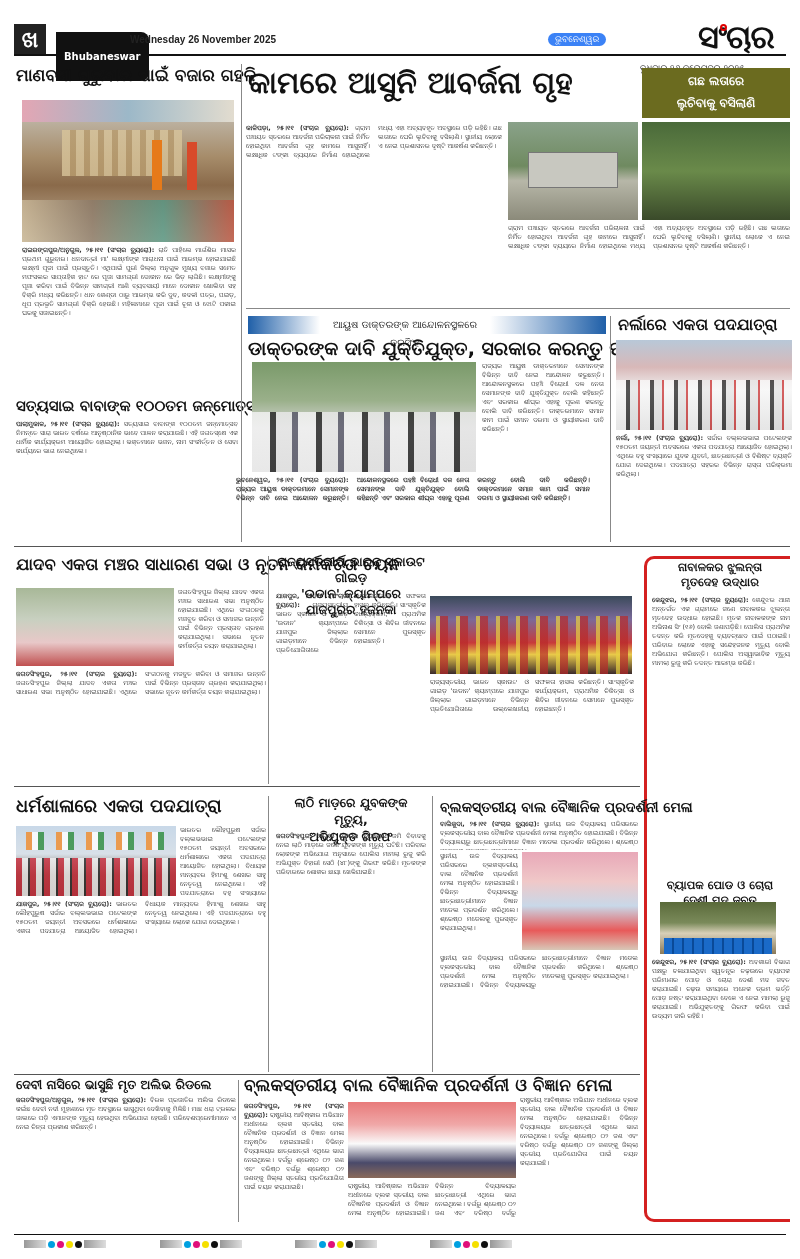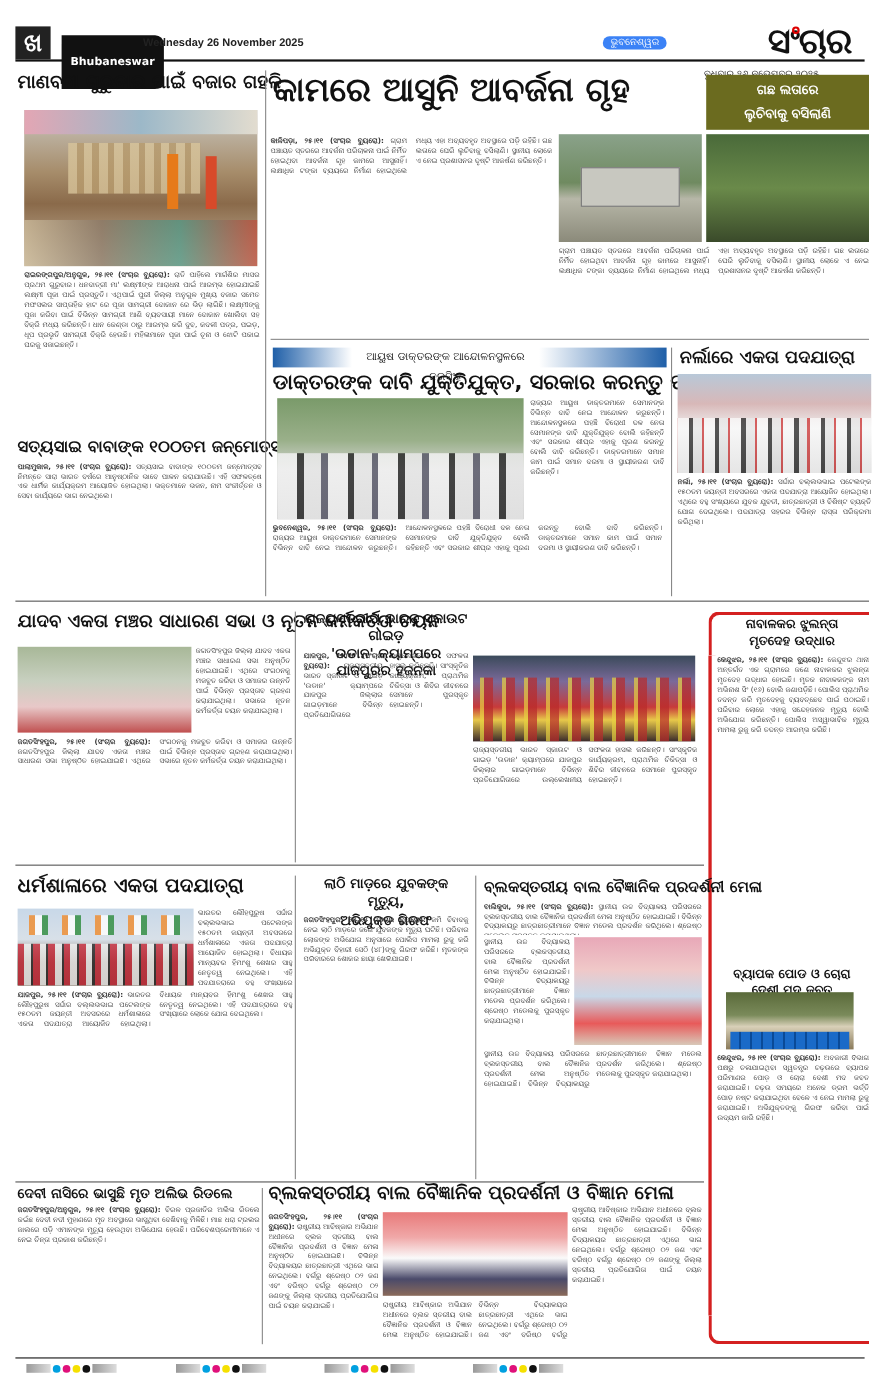--- a/index.html
+++ b/index.html
@@ -56,21 +56,21 @@
   <div style="position:absolute;left:0;top:100px;width:100%;height:42px;background:linear-gradient(90deg,#d2c2a2,#8a7a6a,#4a9a8a,#c24a3a);opacity:.7;"></div>
 </div>
 <div class="abs body-text" style="left:22px;top:246px;width:214px;height:138px;">
   <b>ରାଇରଙ୍ଗପୁର/ଅନୁଗୁଳ, ୨୫।୧୧ (ସଂଚାର ବ୍ୟୁରୋ):</b>
   <span>ରାତି ପାହିଲେ ମାର୍ଗଶିର ମାସର ପ୍ରଥମ ଗୁରୁବାର। ଧନଦାତ୍ରୀ ମା' ଲକ୍ଷ୍ମୀଙ୍କ ଆରାଧନା ପାଇଁ ଆରମ୍ଭ ହୋଇଯାଇଛି ଲକ୍ଷ୍ମୀ ପୂଜା ପାଇଁ ପ୍ରସ୍ତୁତି। ଏଥିପାଇଁ ପୁରୀ ଜିଲ୍ଲା ଅନୁଗୁଳ ମୁଖ୍ୟ ବଜାର ସମେତ ମଫସଲର ସାପ୍ତାହିକ ହାଟ ରେ ପୂଜା ସାମଗ୍ରୀ ଦୋକାନ ରେ ଭିଡ଼ ଲାଗିଛି। ଲକ୍ଷ୍ମୀଙ୍କୁ ପୂଜା କରିବା ପାଇଁ ବିଭିନ୍ନ ସାମଗ୍ରୀ ଆଣି ବ୍ୟବସାୟୀ ମାନେ ଦୋକାନ ଖୋଲିବା ସହ ବିକ୍ରି ମଧ୍ୟ କରିଛନ୍ତି। ଧାନ କେଣ୍ଡା ଠାରୁ ଆରମ୍ଭ କରି ଦୁବ, କଦଳୀ ପତ୍ର, ପଇଡ଼, ଧୂପ ପ୍ରଭୃତି ସାମଗ୍ରୀ ବିକ୍ରି ହେଉଛି। ମହିଳାମାନେ ପୂଜା ପାଇଁ ଚୂନା ଓ ଝୋଟି ପକାଇ ଘରକୁ ସଜାଇଛନ୍ତି।</span>
 </div>
 
 <div class="abs headline" style="left:16px;top:398px;font-size:15px;">ସତ୍ୟସାଇ ବାବାଙ୍କ ୧୦୦ତମ ଜନ୍ମୋତ୍ସବ</div>
 <div class="abs body-text" style="left:16px;top:420px;width:222px;height:120px;">
   <b>ପାଲାମୁକାଳ, ୨୫।୧୧ (ସଂଚାର ବ୍ୟୁରୋ):</b>
-  <span>ସତ୍ୟସାଇ ବାବାଙ୍କ ୧୦୦ତମ ଜନ୍ମୋତ୍ସବ ନିମନ୍ତେ ସାରା ଭାରତ ବର୍ଷରେ ଆନୁଷ୍ଠାନିକ ଭାବେ ପାଳନ କରାଯାଉଛି। ଏହି ସଫଳତ୍ଷେ ଏକ ଧାର୍ମିକ କାର୍ଯ୍ୟକ୍ରମ ଆୟୋଜିତ ହୋଇଥିଲା। ଭକ୍ତମାନେ ଭଜନ, ନାମ ସଂକୀର୍ତ୍ତନ ଓ ସେବା କାର୍ଯ୍ୟରେ ଭାଗ ନେଇଥିଲେ।</span>
+  <span>ସତ୍ୟସାଇ ବାବାଙ୍କ ୧୦୦ତମ ଜନ୍ମୋତ୍ସବ ନିମନ୍ତେ ସାରା ଭାରତ ବର୍ଷରେ ଆନୁଷ୍ଠାନିକ ଭାବେ ପାଳନ କରାଯାଉଛି। ଏହି ଜଗତସ୍ଷେ ଏକ ଧାର୍ମିକ କାର୍ଯ୍ୟକ୍ରମ ଆୟୋଜିତ ହୋଇଥିଲା। ଭକ୍ତମାନେ ଭଜନ, ନାମ ସଂକୀର୍ତ୍ତନ ଓ ସେବା କାର୍ଯ୍ୟରେ ଭାଗ ନେଇଥିଲେ।</span>
 </div>
 
 <div class="abs vline" style="left:241px;top:64px;height:478px;"></div>
 
 <div class="abs headline" style="left:248px;top:66px;font-size:30px;">କାମରେ ଆସୁନି ଆବର୍ଜନା ଗୃହ</div>
 <div class="abs olive-box" style="left:642px;top:68px;width:148px;height:50px;font-size:12px;line-height:22px;padding-top:2px;">
   <div>ଗଛ ଲତାରେ</div>
   <div>ଲୁଚିବାକୁ ବସିଲାଣି</div>
 </div>
 <div class="abs body-text" style="left:246px;top:124px;width:256px;height:184px;column-count:2;column-gap:8px;">
@@ -90,21 +90,21 @@
 <div class="abs kicker-bar" style="left:248px;top:316px;width:72px;"></div>
 <div class="abs" style="left:320px;top:316px;width:170px;height:18px;font-size:10px;text-align:center;line-height:18px;color:#111;">ଆୟୁଷ ଡାକ୍ତରଙ୍କ ଆନ୍ଦୋଳନସ୍ଥଳରେ ନରସିଂହ</div>
 <div class="abs kicker-bar2" style="left:490px;top:316px;width:116px;"></div>
 <div class="abs headline" style="left:248px;top:338px;font-size:19px;">ଡାକ୍ତରଙ୍କ ଦାବି ଯୁକ୍ତିଯୁକ୍ତ, ସରକାର କରନ୍ତୁ ପୂରଣ</div>
 <div class="abs photo" style="left:252px;top:362px;width:224px;height:110px;background:linear-gradient(180deg,#7a9a6a 0%,#9ab08a 35%,#d8d8d8 60%,#b0b0b0 100%);">
   <div style="position:absolute;left:0;bottom:0;width:100%;height:60px;background:repeating-linear-gradient(90deg,#f2f2f2 0 18px,#2a2a2a 18px 24px,#e8e8e8 24px 40px,#5a5a6a 40px 46px);opacity:.85;"></div>
 </div>
 <div class="abs body-text" style="left:482px;top:362px;width:122px;height:110px;">
   <span>ରାଜ୍ୟର ଆୟୁଷ ଡାକ୍ତରମାନେ ସେମାନଙ୍କ ବିଭିନ୍ନ ଦାବି ନେଇ ଆନ୍ଦୋଳନ କରୁଛନ୍ତି। ଆନ୍ଦୋଳନସ୍ଥଳରେ ପହଞ୍ଚି ବିରୋଧୀ ଦଳ ନେତା ସେମାନଙ୍କ ଦାବି ଯୁକ୍ତିଯୁକ୍ତ ବୋଲି କହିଛନ୍ତି ଏବଂ ସରକାର ଶୀଘ୍ର ଏହାକୁ ପୂରଣ କରନ୍ତୁ ବୋଲି ଦାବି କରିଛନ୍ତି। ଡାକ୍ତରମାନେ ସମାନ କାମ ପାଇଁ ସମାନ ଦରମା ଓ ସ୍ଥାୟୀକରଣ ଦାବି କରିଛନ୍ତି।</span>
 </div>
-<div class="abs body-text" style="left:248px;top:476px;width:354px;height:64px;column-count:3;column-gap:8px;">
+<div class="abs body-text" style="left:236px;top:476px;width:354px;height:64px;column-count:3;column-gap:8px;font-weight:bold;">
   <b>ଭୁବନେଶ୍ୱର, ୨୫।୧୧ (ସଂଚାର ବ୍ୟୁରୋ):</b>
   <span>ରାଜ୍ୟର ଆୟୁଷ ଡାକ୍ତରମାନେ ସେମାନଙ୍କ ବିଭିନ୍ନ ଦାବି ନେଇ ଆନ୍ଦୋଳନ କରୁଛନ୍ତି। ଆନ୍ଦୋଳନସ୍ଥଳରେ ପହଞ୍ଚି ବିରୋଧୀ ଦଳ ନେତା ସେମାନଙ୍କ ଦାବି ଯୁକ୍ତିଯୁକ୍ତ ବୋଲି କହିଛନ୍ତି ଏବଂ ସରକାର ଶୀଘ୍ର ଏହାକୁ ପୂରଣ କରନ୍ତୁ ବୋଲି ଦାବି କରିଛନ୍ତି। ଡାକ୍ତରମାନେ ସମାନ କାମ ପାଇଁ ସମାନ ଦରମା ଓ ସ୍ଥାୟୀକରଣ ଦାବି କରିଛନ୍ତି।</span>
 </div>
 
 <div class="abs vline" style="left:610px;top:316px;height:226px;"></div>
 
 <div class="abs headline" style="left:618px;top:316px;font-size:16px;">ନର୍ଲାରେ ଏକତା ପଦଯାତ୍ରା</div>
 <div class="abs photo" style="left:616px;top:340px;width:176px;height:90px;background:linear-gradient(180deg,#b8c8d8 0%,#d8b8b8 30%,#f0f0f0 55%,#a8a8a8 100%);">
   <div style="position:absolute;left:0;bottom:0;width:100%;height:50px;background:repeating-linear-gradient(90deg,#fafafa 0 10px,#222 10px 14px,#e8e8e8 14px 22px,#c33 22px 24px);opacity:.75;"></div>
 </div>

